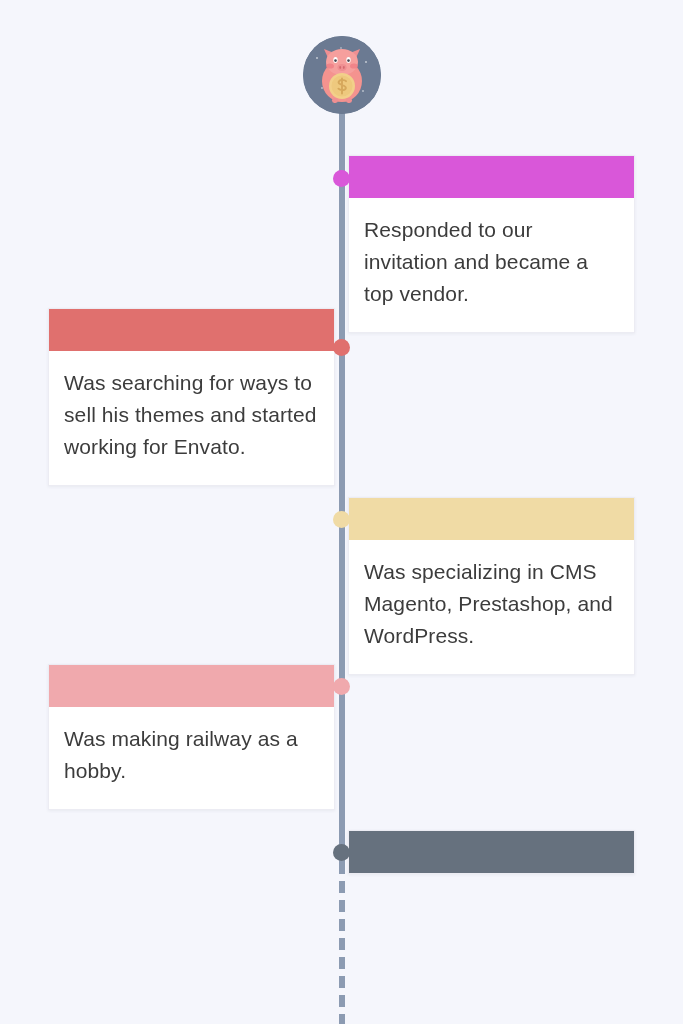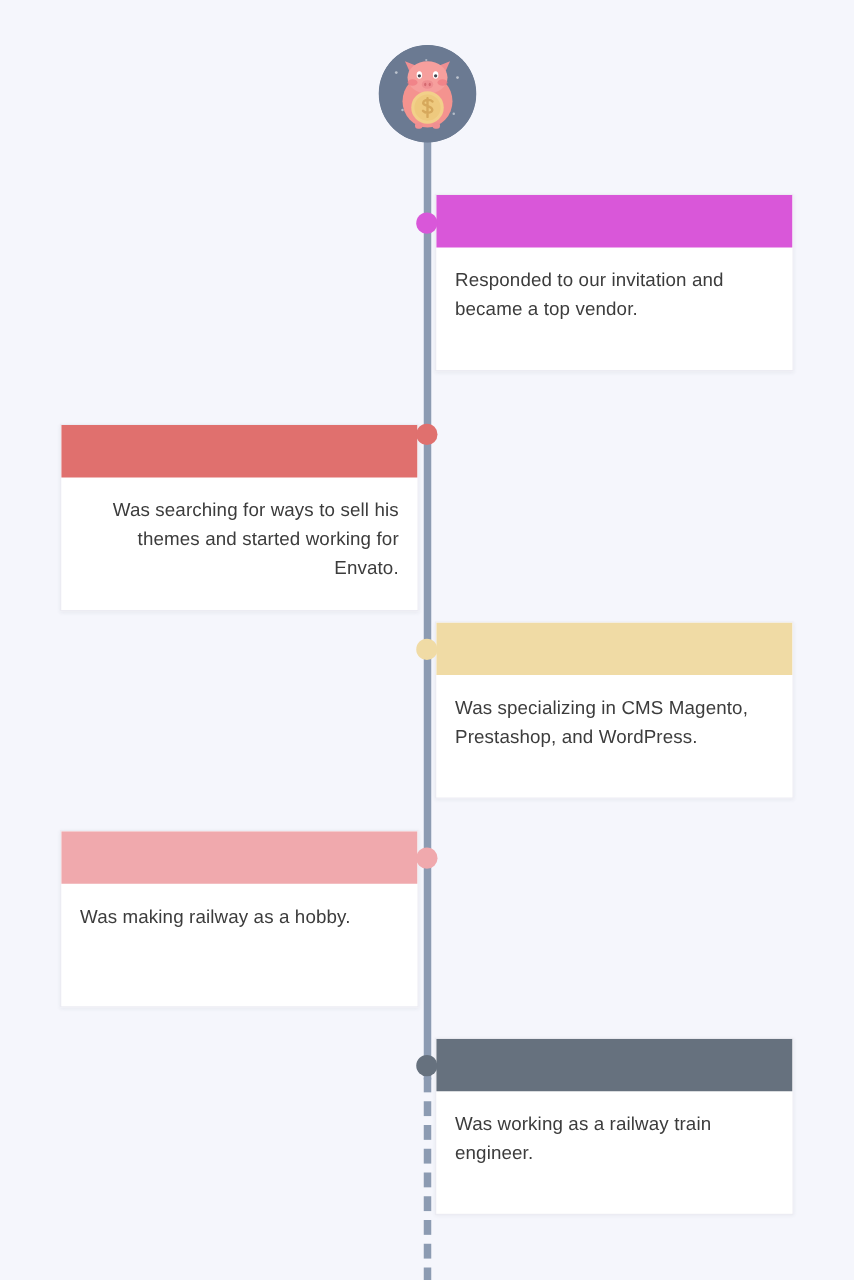--- a/index.html
+++ b/index.html
@@ -75,39 +75,39 @@
     height: 42px;
     width: 100%;
   }
 
   .card-body {
     padding: 16px 15px 22px 15px;
     min-height: 98px;
   }
 
   .card-text {
-    font-size: 15px;
+    font-size: 21px;
     line-height: 1.52;
     color: #3c3c3c;
     letter-spacing: 0.1px;
   }
 
   
   .timeline-dot {
     position: absolute;
     width: 17px;
     height: 17px;
     border-radius: 50%;
     left: 333px;
     z-index: 3;
   }
 
   
   #item-1 { top: 155px; }
-  #item-2 { top: 339px; text-align: right; }
+  #item-2 { top: 308px; }
   #item-3 { top: 497px; }
   #item-4 { top: 664px; }
   #item-5 { top: 830px; }
 
   #dot-1 { top: 170px; }
   #dot-2 { top: 339px; }
   #dot-3 { top: 511px; }
   #dot-4 { top: 678px; }
   #dot-5 { top: 844px; }
 </style>
@@ -194,17 +194,14 @@
     <div class="card-body">
       <p class="card-text">Was making railway as a hobby.</p>
     </div>
   </div>
 </div>
 
 <div class="timeline-dot" id="dot-5" style="background: rgb(102, 113, 126);"></div>
 <div class="timeline-item right" id="item-5">
   <div class="card">
     <div class="card-header" style="background: rgb(102, 113, 126);"></div>
-    <div class="card-body">
-      <p class="card-text">Was working as a railway train engineer.</p>
-    </div>
   </div>
 </div>
 
 </body></html>

